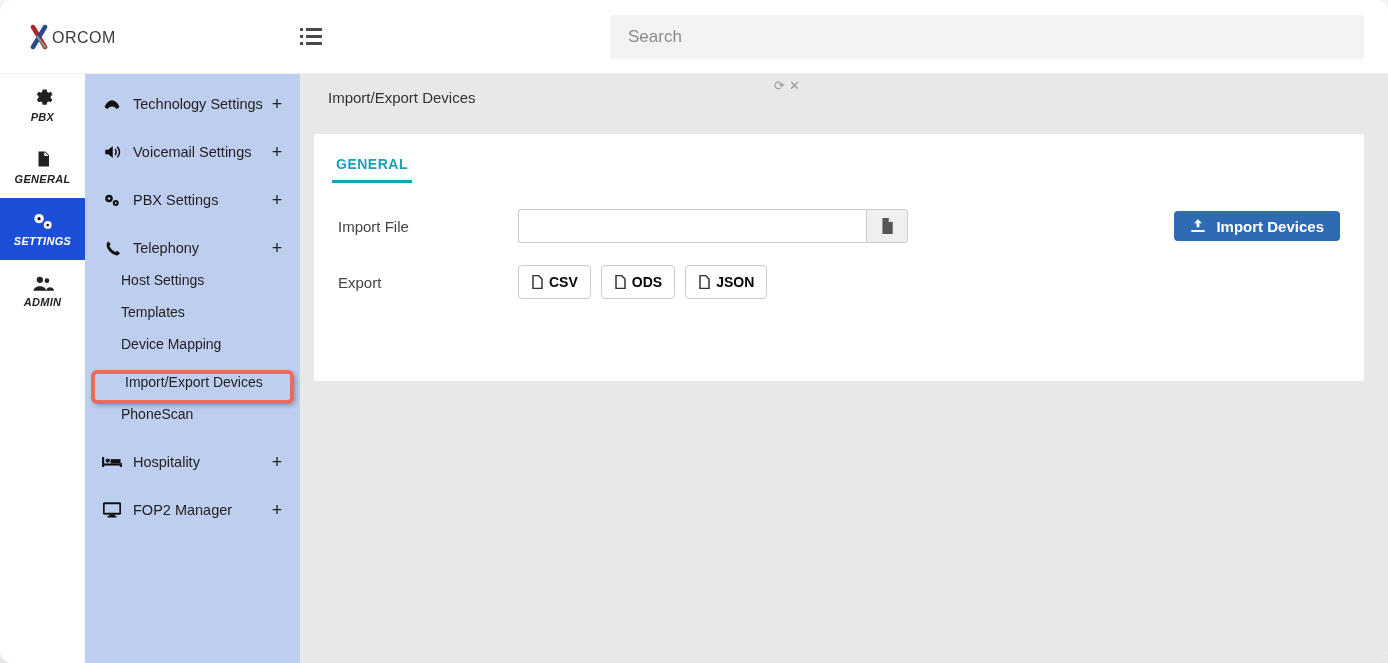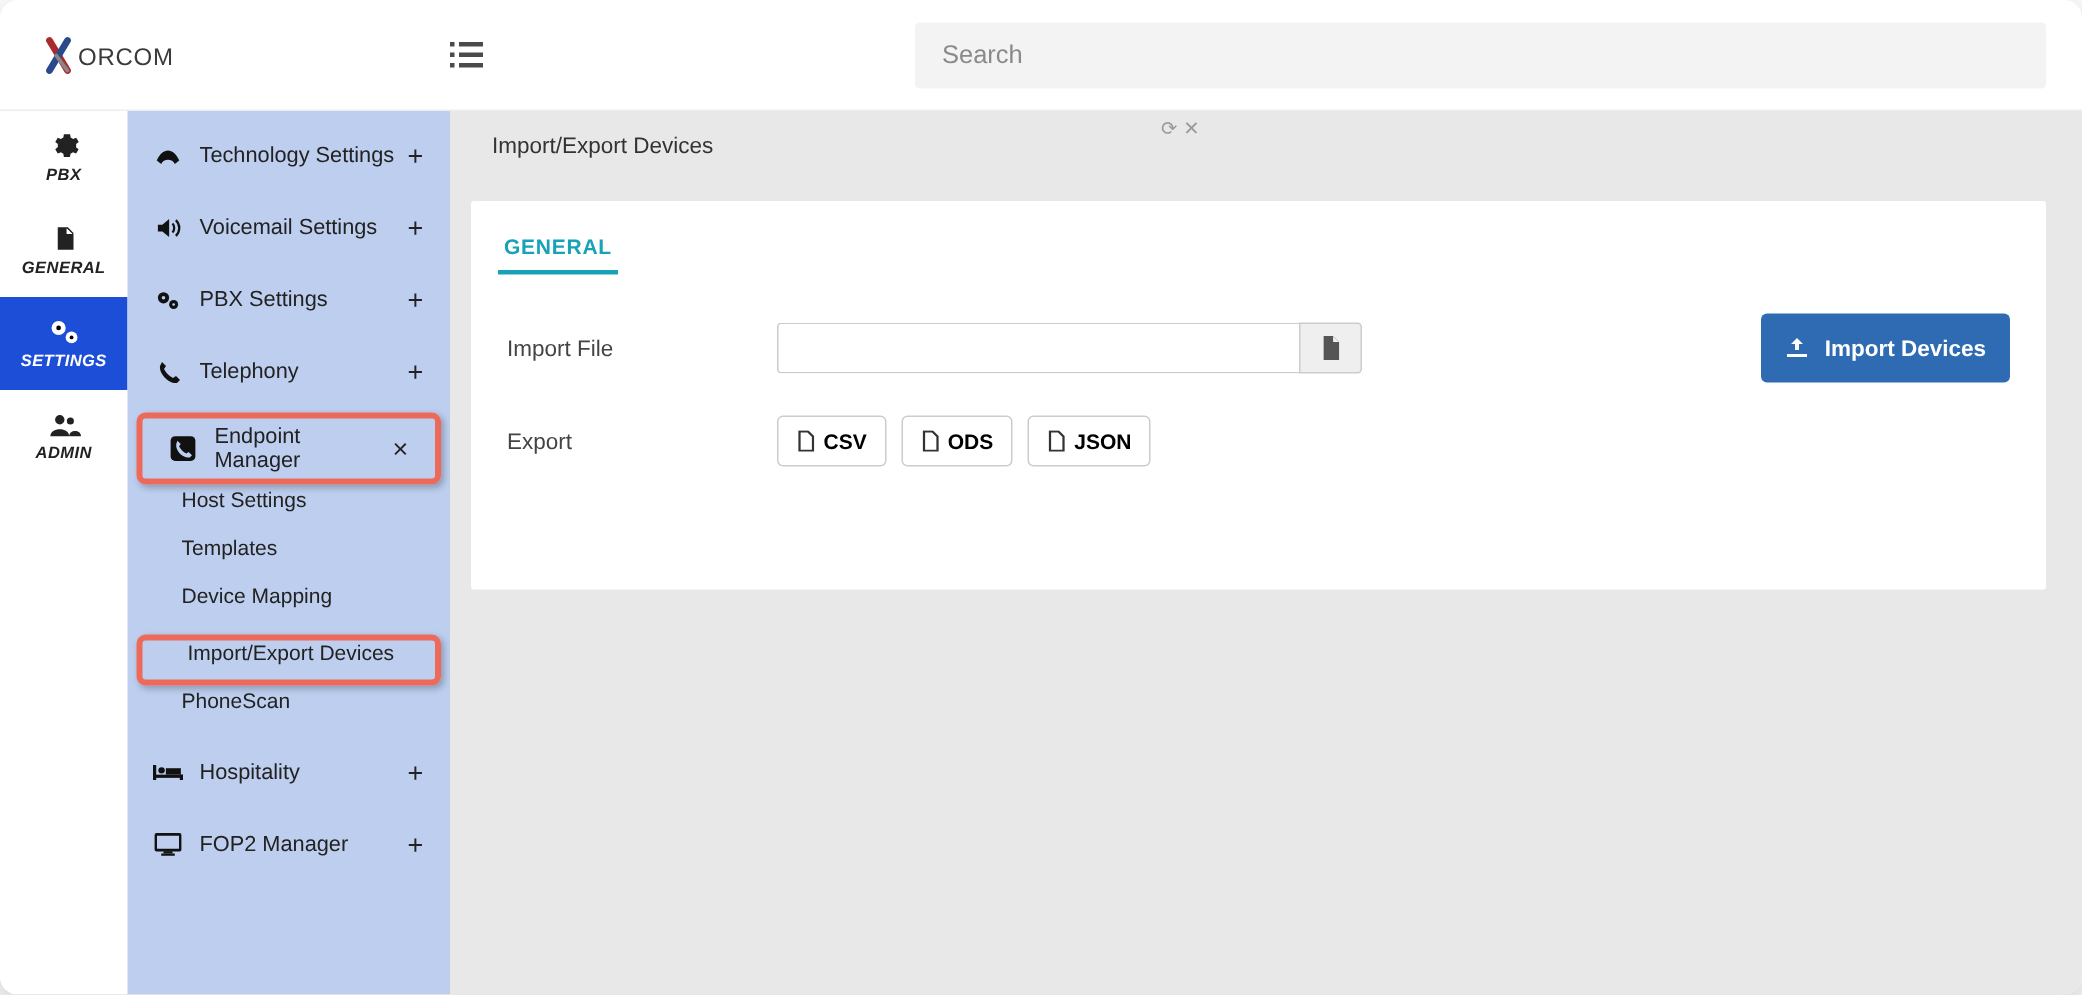--- a/index.html
+++ b/index.html
@@ -36,21 +36,21 @@
 .inner-tab { padding: 8px 4px; font-size: 14px; font-weight: 700; letter-spacing: .5px; color: #18a2b8; border-bottom: 3px solid #18a2b8; }
 .form { padding: 26px 24px 0 24px; }
 .row { display: flex; align-items: center; margin-bottom: 22px; }
 .row-label { width: 180px; font-size: 15px; color: #444; }
 .row-body { flex: 1; display: flex; align-items: center; }
 .row-right { margin-left: auto; }
 .ig { display: flex; }
 .ig input { width: 348px; height: 34px; border: 1px solid #ccc; border-right: none; border-radius: 3px 0 0 3px; padding: 0 10px; font-size: 14px; }
 .ig .ig-btn { width: 42px; height: 34px; border: 1px solid #ccc; background: #efefef; border-radius: 0 3px 3px 0; display: flex; align-items: center; justify-content: center; cursor: pointer; }
 .btn { height: 34px; border: 1px solid #ccc; background: #fff; border-radius: 4px; padding: 0 12px; display: inline-flex; align-items: center; gap: 6px; font-size: 14px; font-weight: 700; cursor: pointer; margin-right: 10px; }
-.btn-primary { height: 46px; border: none; background: #2f6bb3; color: #fff; border-radius: 4px; padding: 0 16px; display: inline-flex; align-items: center; gap: 10px; font-size: 15px; font-weight: 600; cursor: pointer; }
+.btn-primary { height: 30px; border: none; background: #2f6bb3; color: #fff; border-radius: 4px; padding: 0 16px; display: inline-flex; align-items: center; gap: 10px; font-size: 15px; font-weight: 600; cursor: pointer; }
 svg { display: block; }
 </style>
 </head>
 <body>
 
 <div class="frame">
   <div class="topbar">
     <div class="logo">
       <svg class="logo-svg" viewBox="0 0 270 60">
         <g>
@@ -155,32 +155,20 @@
       <div class="sb-item">
         <span class="sb-icon">
             <svg width="16" height="16" viewBox="0 0 24 24">
               <path fill="#111" d="M6 2l4 4-2 3c2 4 5 7 9 9l3-2 4 4-3 3c-8 1-18-9-17-17l2-4z"></path>
             </svg>
           </span>
         <span class="sb-label">Telephony</span>
         <span class="sb-action">+</span>
       </div>
 
-      <div class="hl hl-inner" style="margin-top:3px;">
-        <div class="sb-item" style="height:40px;">
-          <span class="sb-icon">
-              <svg width="18" height="18" viewBox="0 0 24 24">
-                <rect x="1" y="1" width="22" height="22" rx="4" fill="#111"></rect>
-                <path fill="#bdceef" d="M7 5l3 3-1.5 2c1.5 3 3.5 5 6.5 6.5l2-1.5 3 3-2 2c-6 1-13-6-12-12l1-3z"></path>
-              </svg>
-            </span>
-          <span class="sb-label">Endpoint Manager</span>
-          <span class="sb-action">×</span>
-        </div>
-      </div>
 
       <div class="sb-sub">
           <span>Host Settings</span>
         </div>
       <div class="sb-sub">
           <span>Templates</span>
         </div>
       <div class="sb-sub">
           <span>Device Mapping</span>
         </div>

